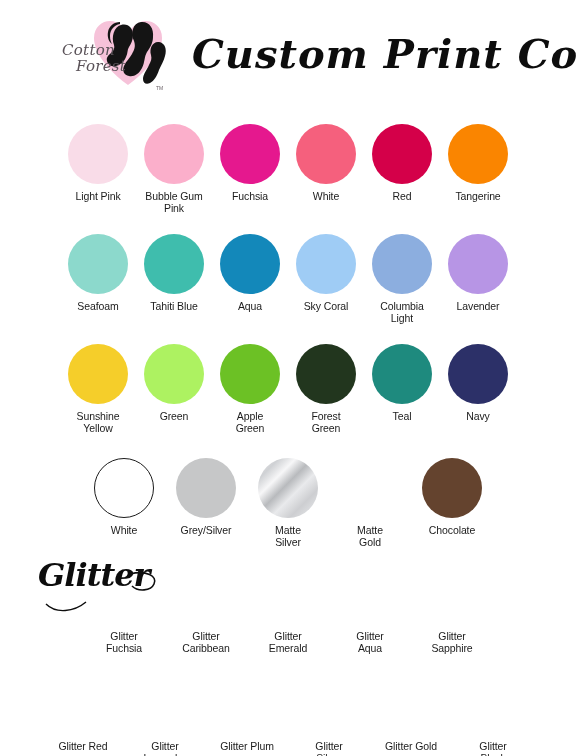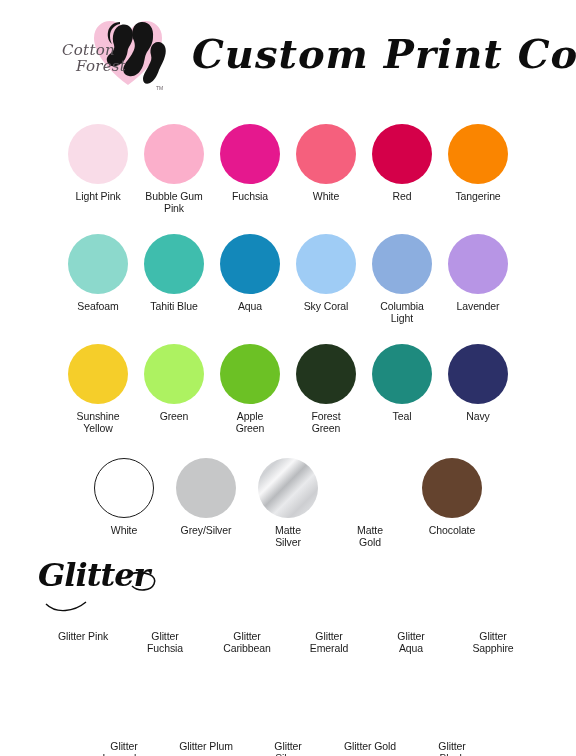--- a/index.html
+++ b/index.html
@@ -288,24 +288,20 @@
 
 <div class="band5 glitter-wrap">
   <svg class="glitter-flourish" viewBox="0 0 130 64">
     <path d="M96 22 C 112 18 124 24 120 32 C 117 39 104 40 98 34" fill="none" stroke="#0d0d0d" stroke-width="1.6"></path>
     <path d="M12 52 C 22 62 40 60 52 50" fill="none" stroke="#0d0d0d" stroke-width="1.4"></path>
   </svg>
   <div class="glitter-word">Glitter</div>
   <div class="row r6">
       <div class="cell">
         <div class="swatch"></div>
-        <div class="label">Glitter Pink</div>
-      </div>
-      <div class="cell">
-        <div class="swatch"></div>
         <div class="label">Glitter
 Fuchsia</div>
       </div>
       <div class="cell">
         <div class="swatch"></div>
         <div class="label">Glitter
 Caribbean</div>
       </div>
       <div class="cell">
         <div class="swatch"></div>
@@ -322,20 +318,24 @@
         <div class="label">Glitter
 Sapphire</div>
       </div>
     </div>
 </div>
 
 <div class="band6">
   <div class="row r6">
       <div class="cell">
         <div class="swatch"></div>
+        <div class="label">Glitter Red</div>
+      </div>
+      <div class="cell">
+        <div class="swatch"></div>
         <div class="label">Glitter
 Lavender</div>
       </div>
       <div class="cell">
         <div class="swatch"></div>
         <div class="label">Glitter Plum</div>
       </div>
       <div class="cell">
         <div class="swatch"></div>
         <div class="label">Glitter

